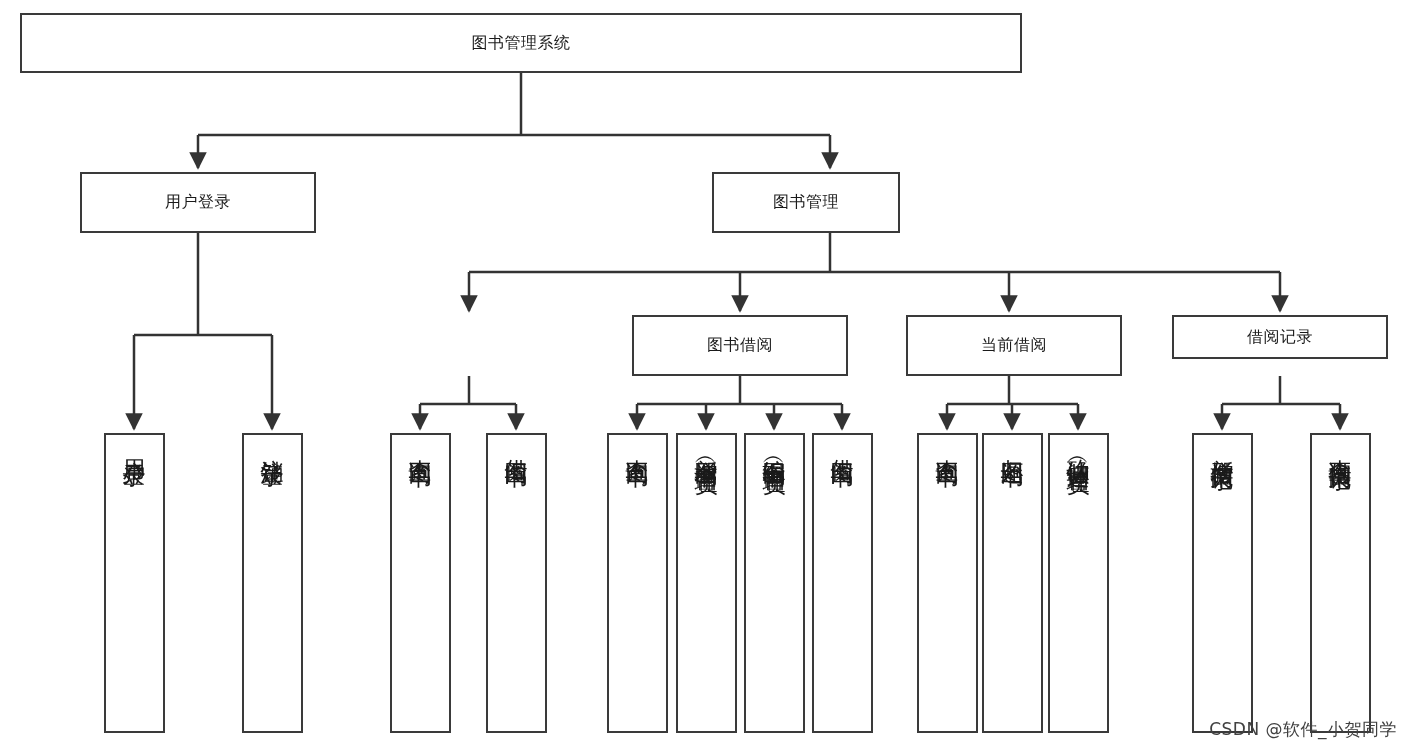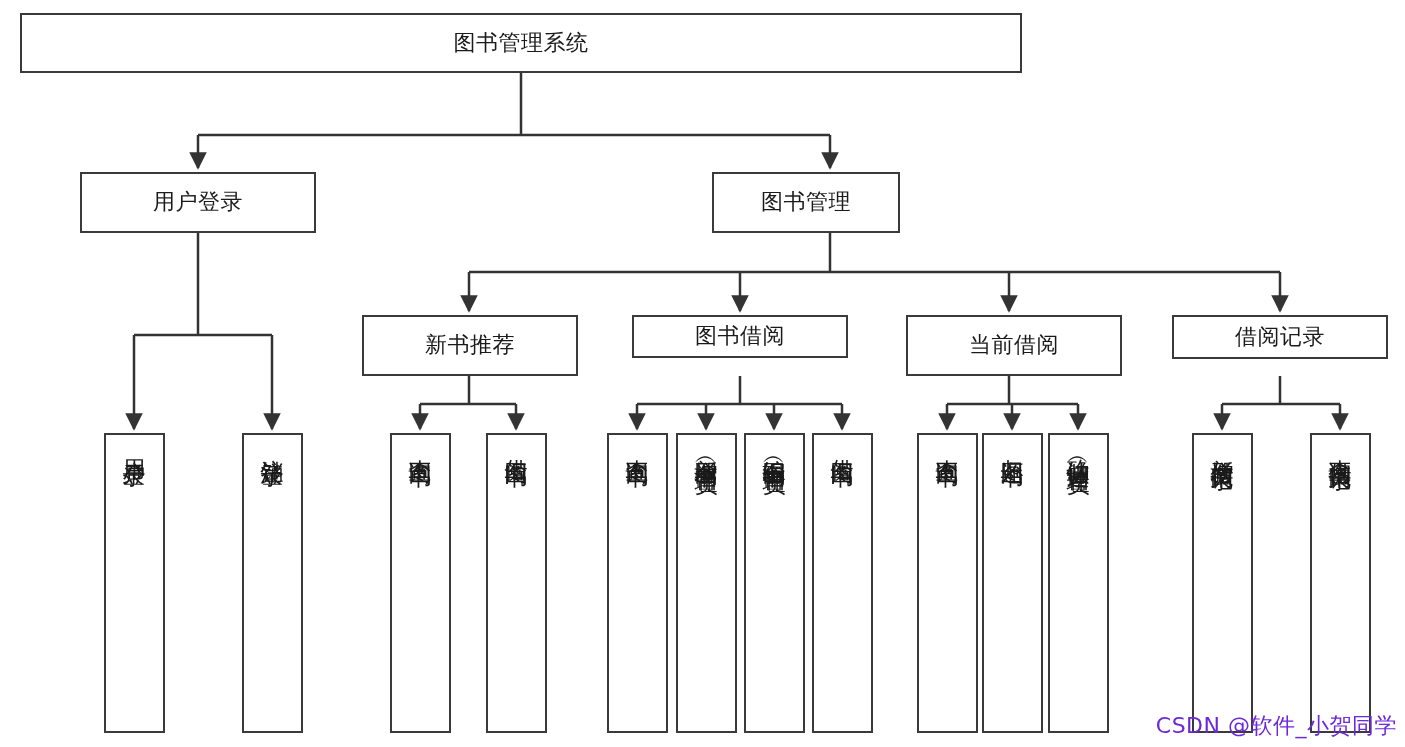--- a/index.html
+++ b/index.html
@@ -37,42 +37,42 @@
     z-index: 3;
   }
   .node-label {
     display: block;
     text-align: center;
     line-height: 1.28;
     letter-spacing: 0.5px;
   }
   
   .node.horiz .node-label {
-    font-size: 22px;
+    font-size: 16px;
     white-space: nowrap;
   }
   
   .node.vert {
     align-items: flex-start;
     padding-top: 6px;
   }
   .node.vert .node-label {
     writing-mode: vertical-rl;
     text-orientation: upright;
     font-size: 23px;
     line-height: 1.05;
     letter-spacing: 2px;
     white-space: nowrap;
   }
   .watermark {
     position: absolute;
     right: 8px;
     bottom: 6px;
-    font-size: 22px;
-    color: #6d28d9;
+    font-size: 17px;
+    color: #404040;
     letter-spacing: 0.5px;
     white-space: nowrap;
     z-index: 5;
     pointer-events: none;
   }
 </style>
 </head>
 <body>
 
 <div id="diagram-root">
@@ -131,24 +131,21 @@
     <span class="node-label">图书管理系统</span>
   </div>
 
   <div class="node horiz" style="left:80px; top:172px; width:236px; height:61px;">
     <span class="node-label">用户登录</span>
   </div>
   <div class="node horiz" style="left:712px; top:172px; width:188px; height:61px;">
     <span class="node-label">图书管理</span>
   </div>
 
-  <div class="node horiz" style="left:362px; top:315px; width:216px; height:61px;">
-    <span class="node-label">新书推荐</span>
-  </div>
-  <div class="node horiz" style="left:632px; top:315px; width:216px; height:43px;">
+  <div class="node horiz" style="left:632px; top:315px; width:216px; height:61px;">
     <span class="node-label">图书借阅</span>
   </div>
   <div class="node horiz" style="left:906px; top:315px; width:216px; height:61px;">
     <span class="node-label">当前借阅</span>
   </div>
   <div class="node horiz" style="left:1172px; top:315px; width:216px; height:44px;">
     <span class="node-label">借阅记录</span>
   </div>
 
   <div class="node vert" style="left:104px; top:433px; width:61px; height:300px;">

